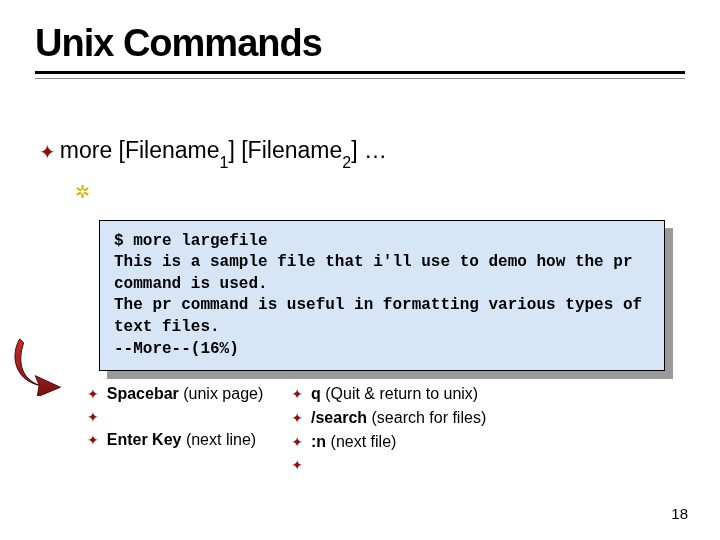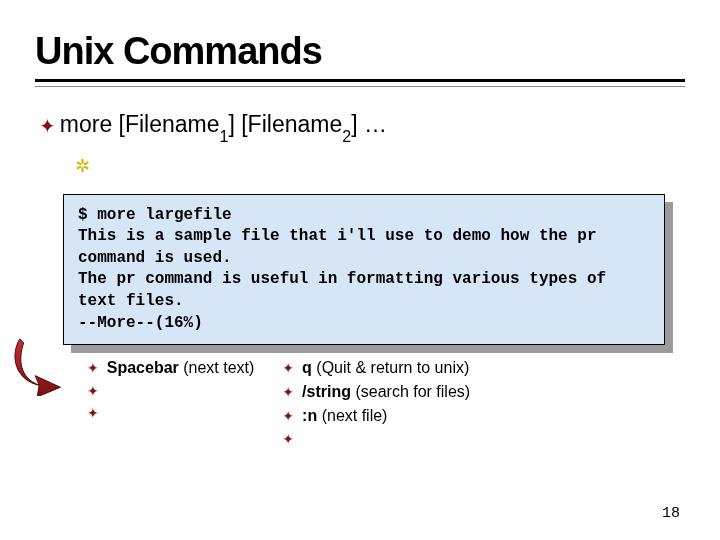--- a/index.html
+++ b/index.html
@@ -5,21 +5,21 @@
   * { margin: 0; padding: 0; box-sizing: border-box; }
   body {
     width: 720px;
     height: 540px;
     background: #ffffff;
     font-family: Verdana, Arial, sans-serif;
     position: relative;
     overflow: hidden;
   }
   .slide {
-    padding: 30px 35px 20px 35px;
+    padding: 22px 35px 20px 35px;
   }
   .title {
     font-family: "Arial Black", Arial, sans-serif;
     font-size: 38px;
     font-weight: 900;
     color: #000;
     letter-spacing: -1px;
     margin-bottom: 6px;
   }
   .rule {
@@ -41,40 +41,40 @@
     align-items: baseline;
   }
   .l1 .bullet {
     font-family: "Zapf Dingbats", sans-serif;
     color: #8c1111;
     font-size: 20px;
     margin-right: 4px;
     position: relative;
     top: 1px;
   }
-  .l1 .text { display: inline; }
+  .l1 .text { display: inline; margin-top: 34px; }
   .sub { font-size: 16px; vertical-align: sub; position: relative; top: 4px; }
   .l2 {
     font-size: 22px;
     color: #000;
     margin-left: 40px;
     margin-bottom: 18px;
     display: flex;
     align-items: baseline;
   }
   .l2 .bullet {
     color: #dcb300;
     font-size: 18px;
     margin-right: 4px;
     position: relative;
     top: 1px;
   }
   .code-wrap {
     position: relative;
-    margin-left: 28px;
+    margin-left: 64px;
     margin-right: 20px;
     margin-bottom: 14px;
   }
   .code-shadow {
     position: absolute;
     top: 8px; left: 8px; right: -8px; bottom: -8px;
     background: #9a9a9a;
   }
   .code-box {
     position: relative;
@@ -108,25 +108,24 @@
     align-items: baseline;
   }
   .key-item .bullet {
     color: #8c1111;
     font-size: 14px;
     margin-right: 8px;
   }
   .key-item .kb { font-weight: bold; }
   .page-num {
     position: absolute;
-    right: 40px;
+    right: 32px;
     bottom: 18px;
     font-size: 15px;
     color: #000;
-    font-family: Liberation Mono, monospace;
   }
 </style>
 </head>
 <body>
 
 <div class="slide">
   <h1 class="title">Unix Commands</h1>
   <div class="rule"></div>
   <div class="rule thin"></div>
 
@@ -146,37 +145,38 @@
     <div class="code-box">$ more largefile
 This is a sample file that i'll use to demo how the pr command is used.
 The pr command is useful in formatting various types of text files.
 --More--(16%)</div>
   </div>
 
   <div class="key-cols">
     <div class="key-col">
       <div class="key-item">
           <span class="bullet">✦</span>
-          <span><span class="kb">Spacebar</span><span> (next text)</span></span>
+          <span><span class="kb">Spacebar</span><span> (unix page)</span></span>
         </div>
       <div class="key-item">
           <span class="bullet">✦</span>
         </div>
       <div class="key-item">
           <span class="bullet">✦</span>
+          <span><span class="kb">Enter Key</span><span> (next line)</span></span>
         </div>
     </div>
     <div class="key-col">
       <div class="key-item">
           <span class="bullet">✦</span>
           <span><span class="kb">q</span><span> (Quit &amp; return to unix)</span></span>
         </div>
       <div class="key-item">
           <span class="bullet">✦</span>
-          <span><span class="kb">/string</span><span> (search for files)</span></span>
+          <span><span class="kb">/search</span><span> (search for files)</span></span>
         </div>
       <div class="key-item">
           <span class="bullet">✦</span>
           <span><span class="kb">:n</span><span> (next file)</span></span>
         </div>
       <div class="key-item">
           <span class="bullet">✦</span>
         </div>
     </div>
   </div>

